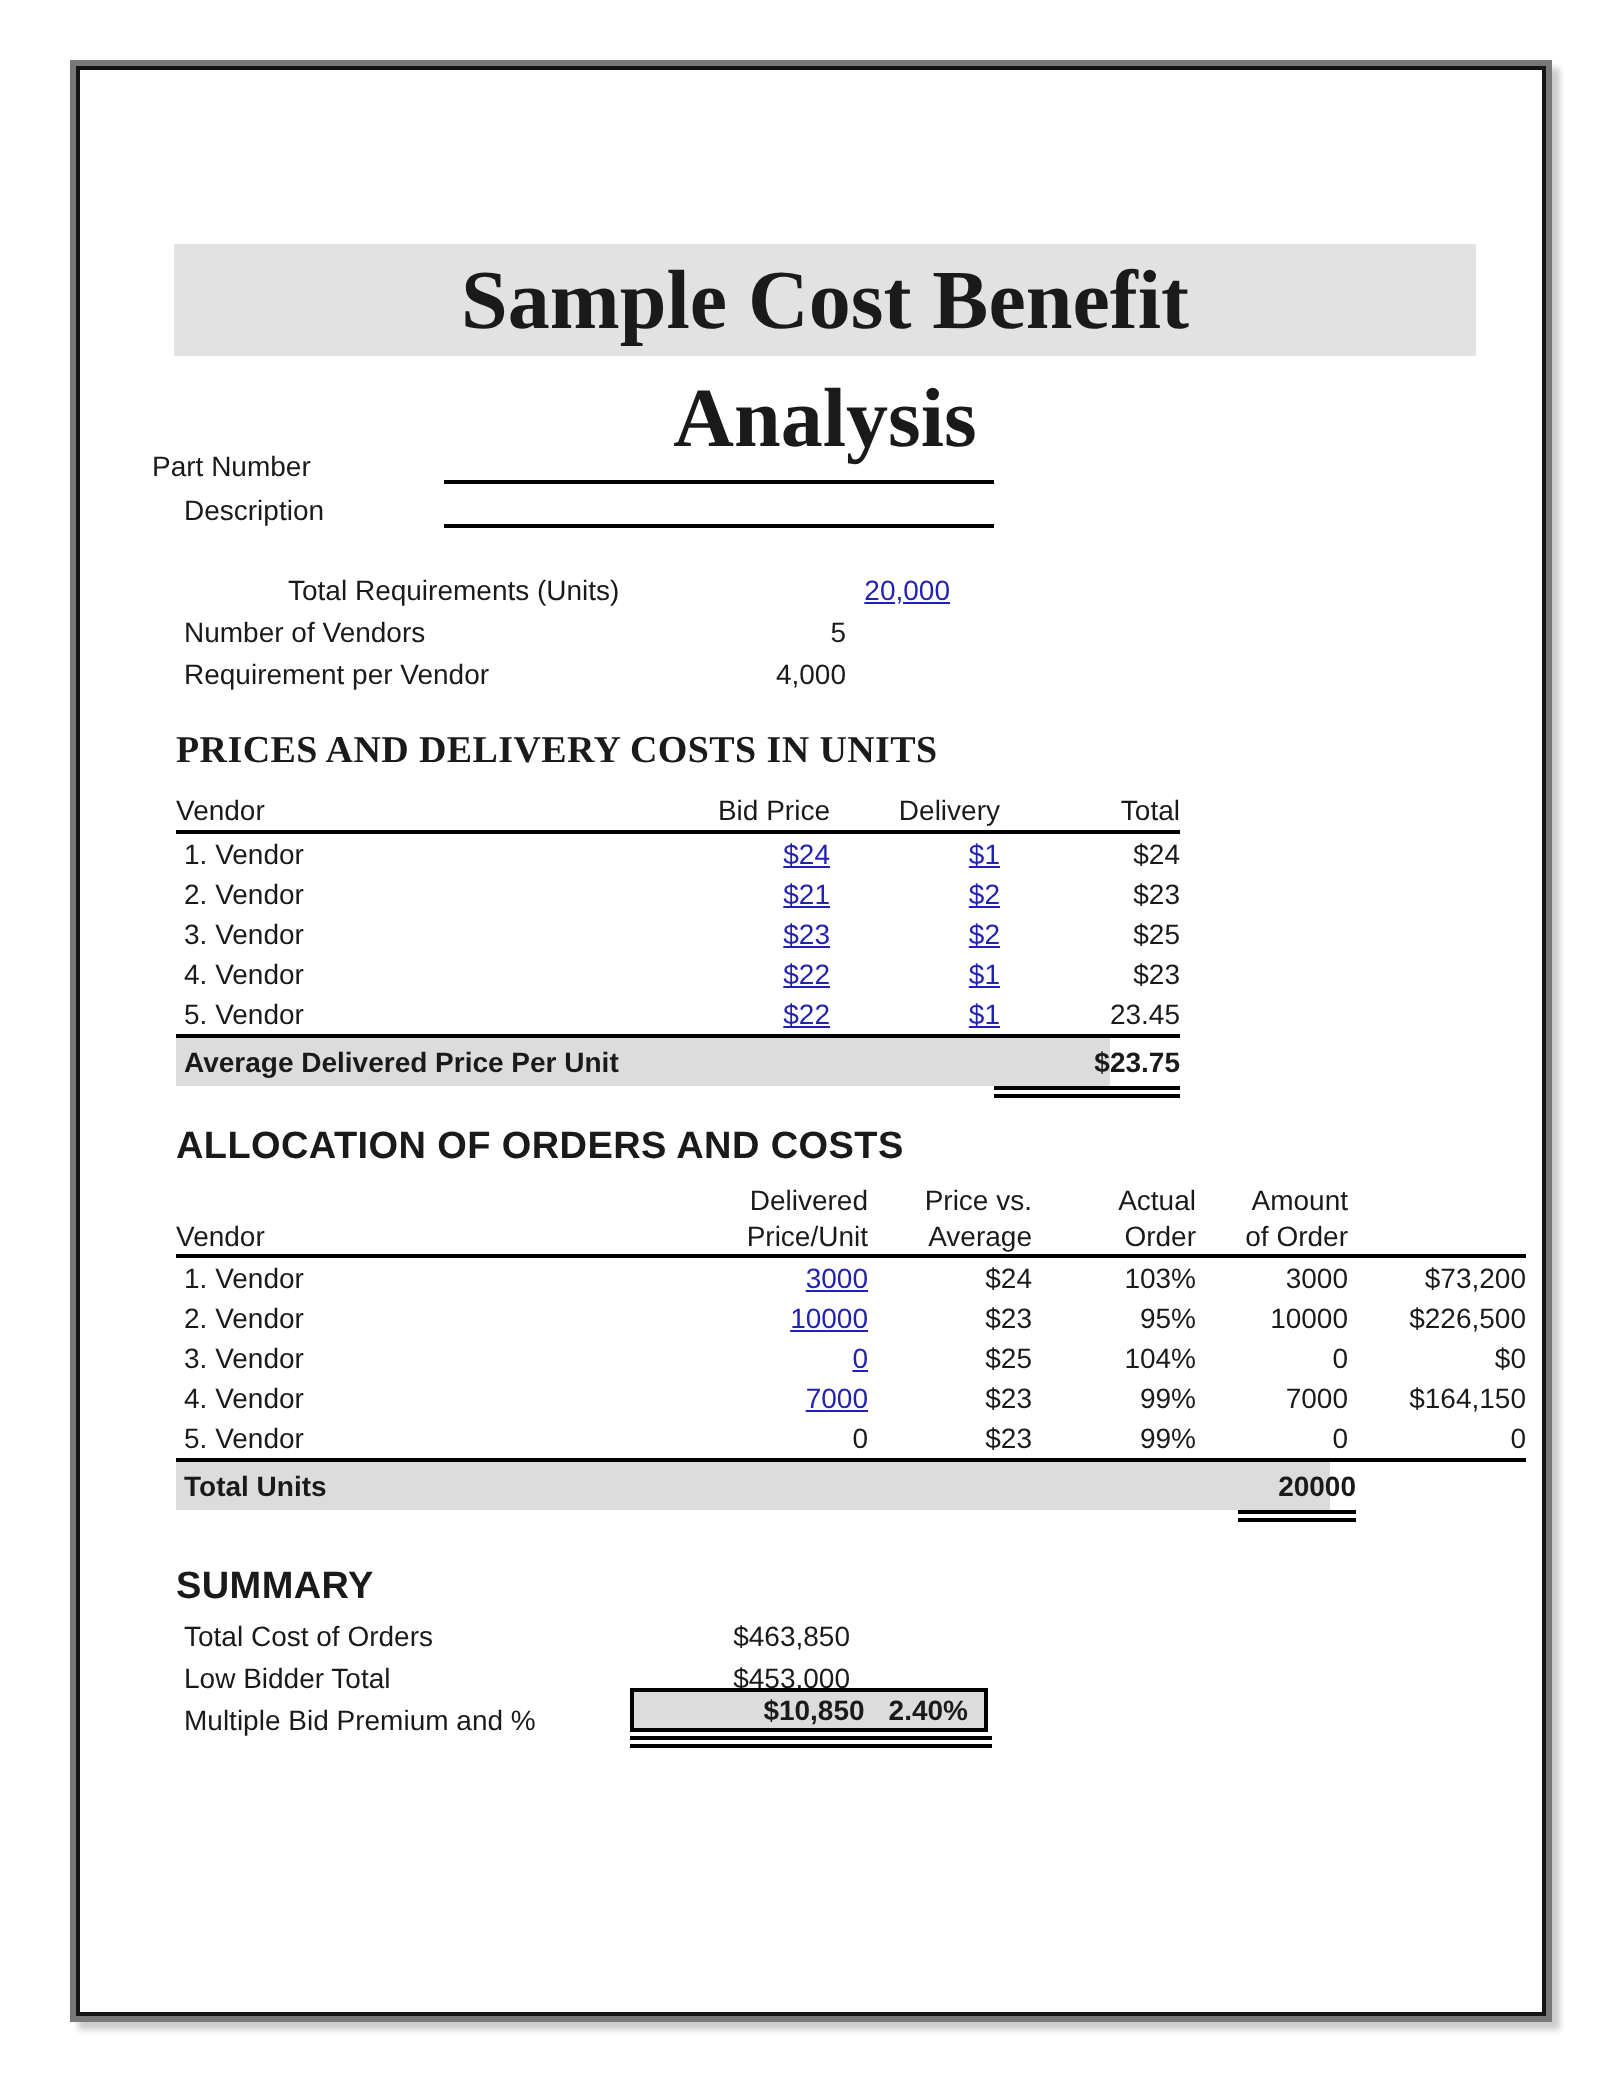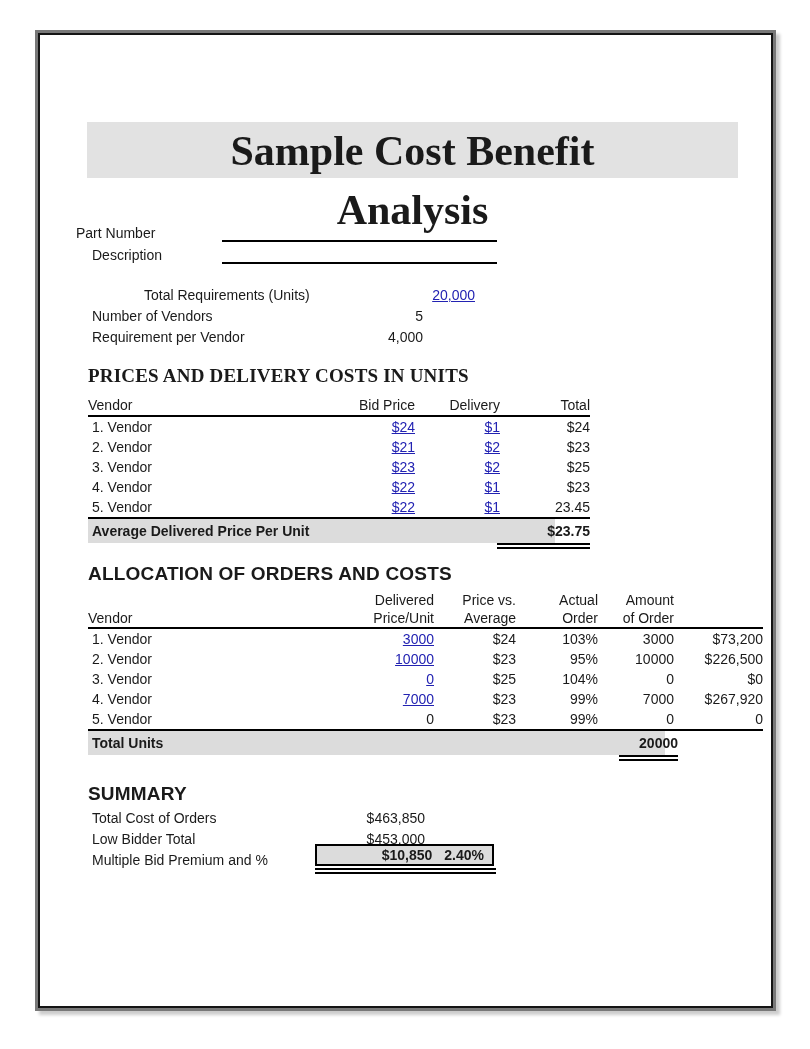--- a/index.html
+++ b/index.html
@@ -197,21 +197,21 @@
           <div class="cell num">104%</div>
           <div class="cell num">0</div>
           <div class="cell num">$0</div>
         </div>
         <div class="t2-grid">
           <div class="cell first">4. Vendor</div>
           <div class="cell num blue">7000</div>
           <div class="cell num">$23</div>
           <div class="cell num">99%</div>
           <div class="cell num">7000</div>
-          <div class="cell num">$267,920</div>
+          <div class="cell num">$164,150</div>
         </div>
         <div class="t2-grid">
           <div class="cell first">5. Vendor</div>
           <div class="cell num">0</div>
           <div class="cell num">$23</div>
           <div class="cell num">99%</div>
           <div class="cell num">0</div>
           <div class="cell num">0</div>
         </div>
 

